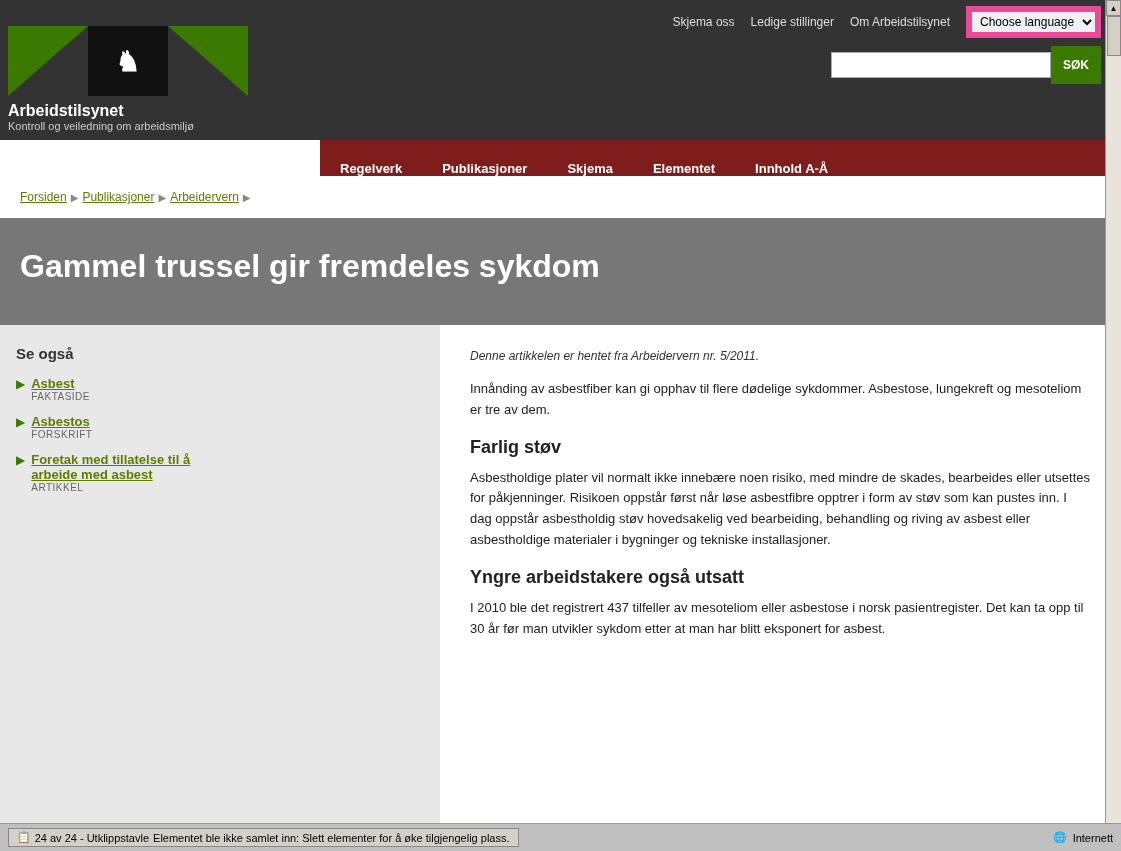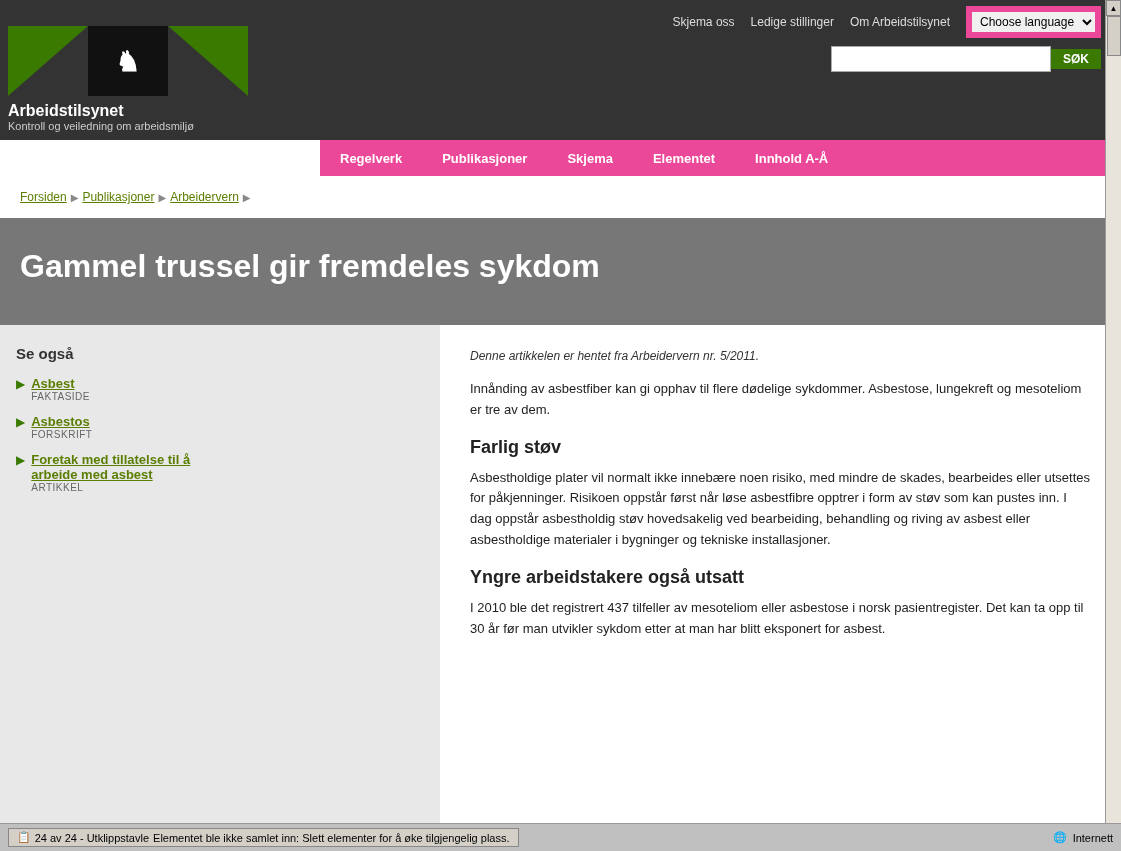--- a/index.html
+++ b/index.html
@@ -100,32 +100,32 @@
       height: 26px;
       border: 1px solid #aaa;
       background: white;
       padding: 2px 6px;
       font-size: 12px;
     }
     #search-button {
       background: #3a7a00;
       color: white;
       border: none;
-      height: 20px;
+      height: 38px;
       padding: 0 12px;
       font-size: 12px;
       font-weight: bold;
       cursor: pointer;
     }
 
     
     #nav {
-      background: #ec4899;
-      display: flex;
-      align-items: center;
+      background: #7f1d1d;
+      display: flex;
+      align-items: flex-end;
       height: 36px;
       margin-left: 320px;
     }
     .nav-item {
       color: white;
       font-size: 13px;
       font-weight: bold;
       padding: 0 20px;
       display: flex;
       align-items: center;

